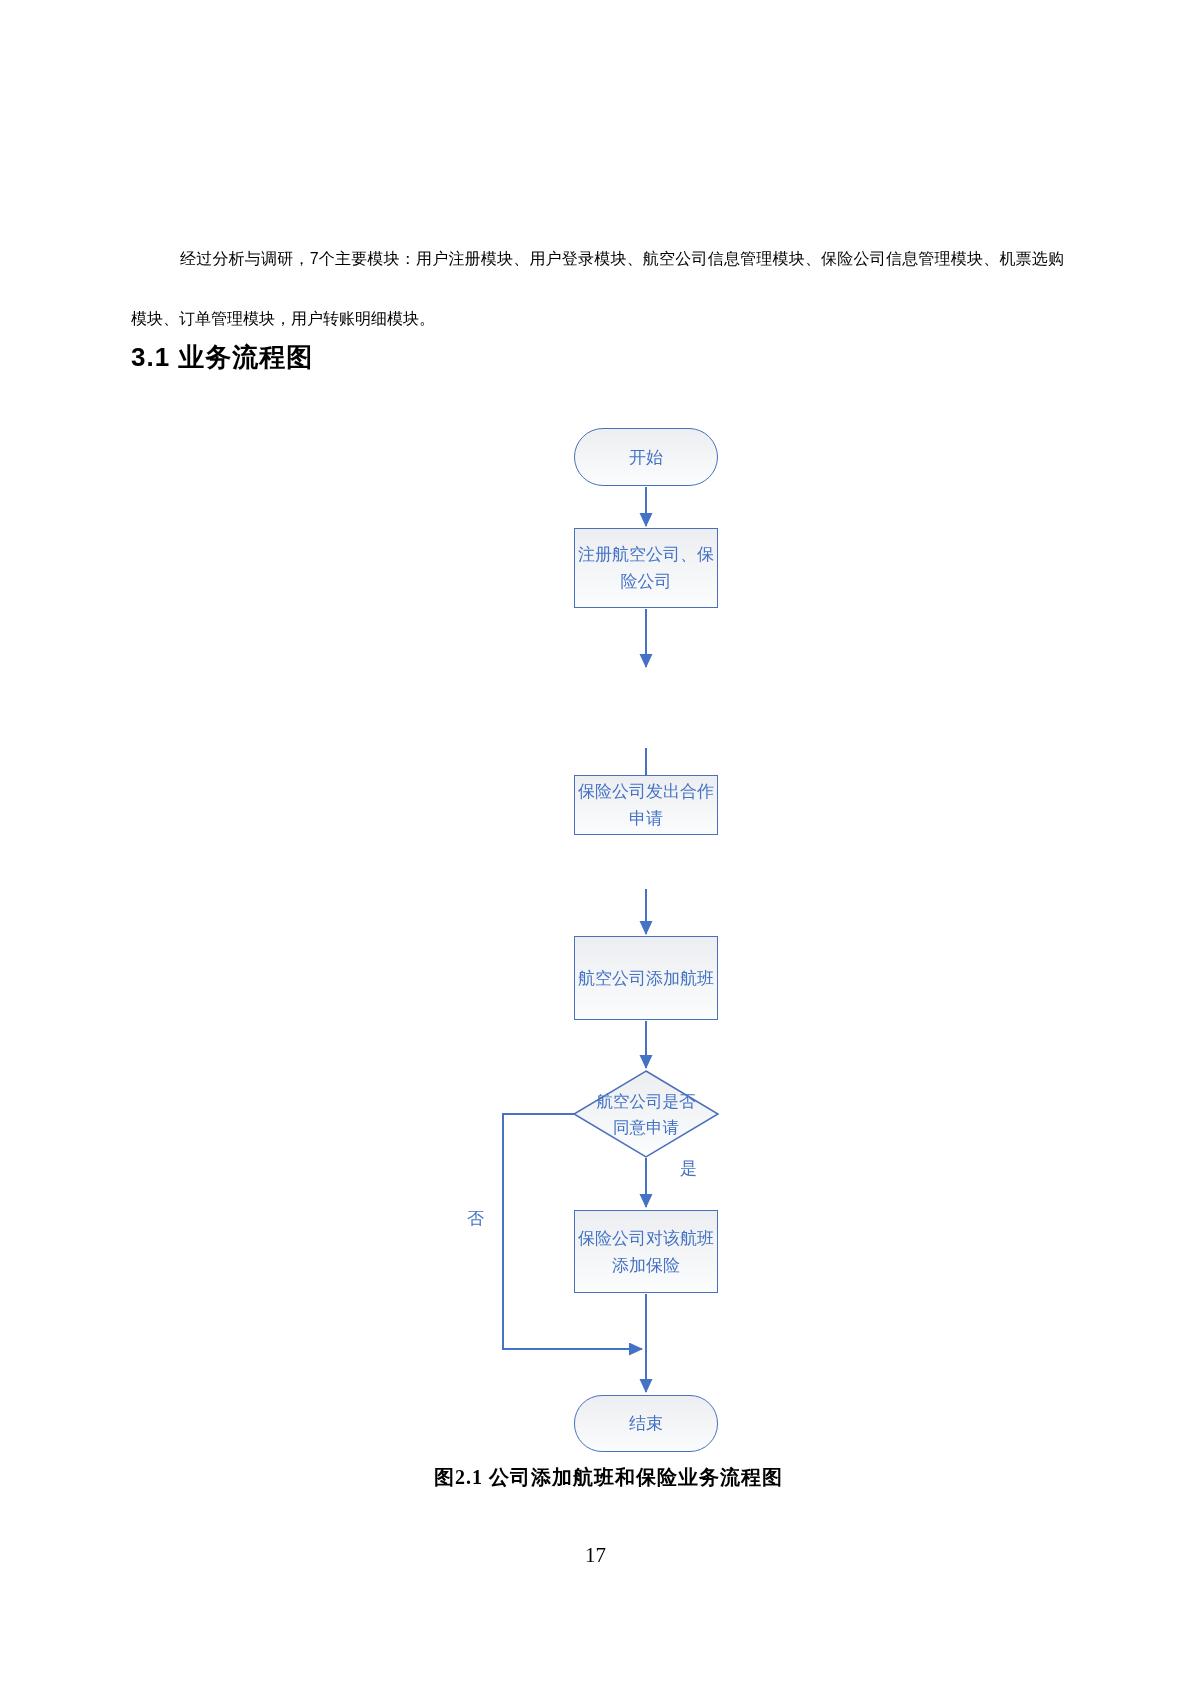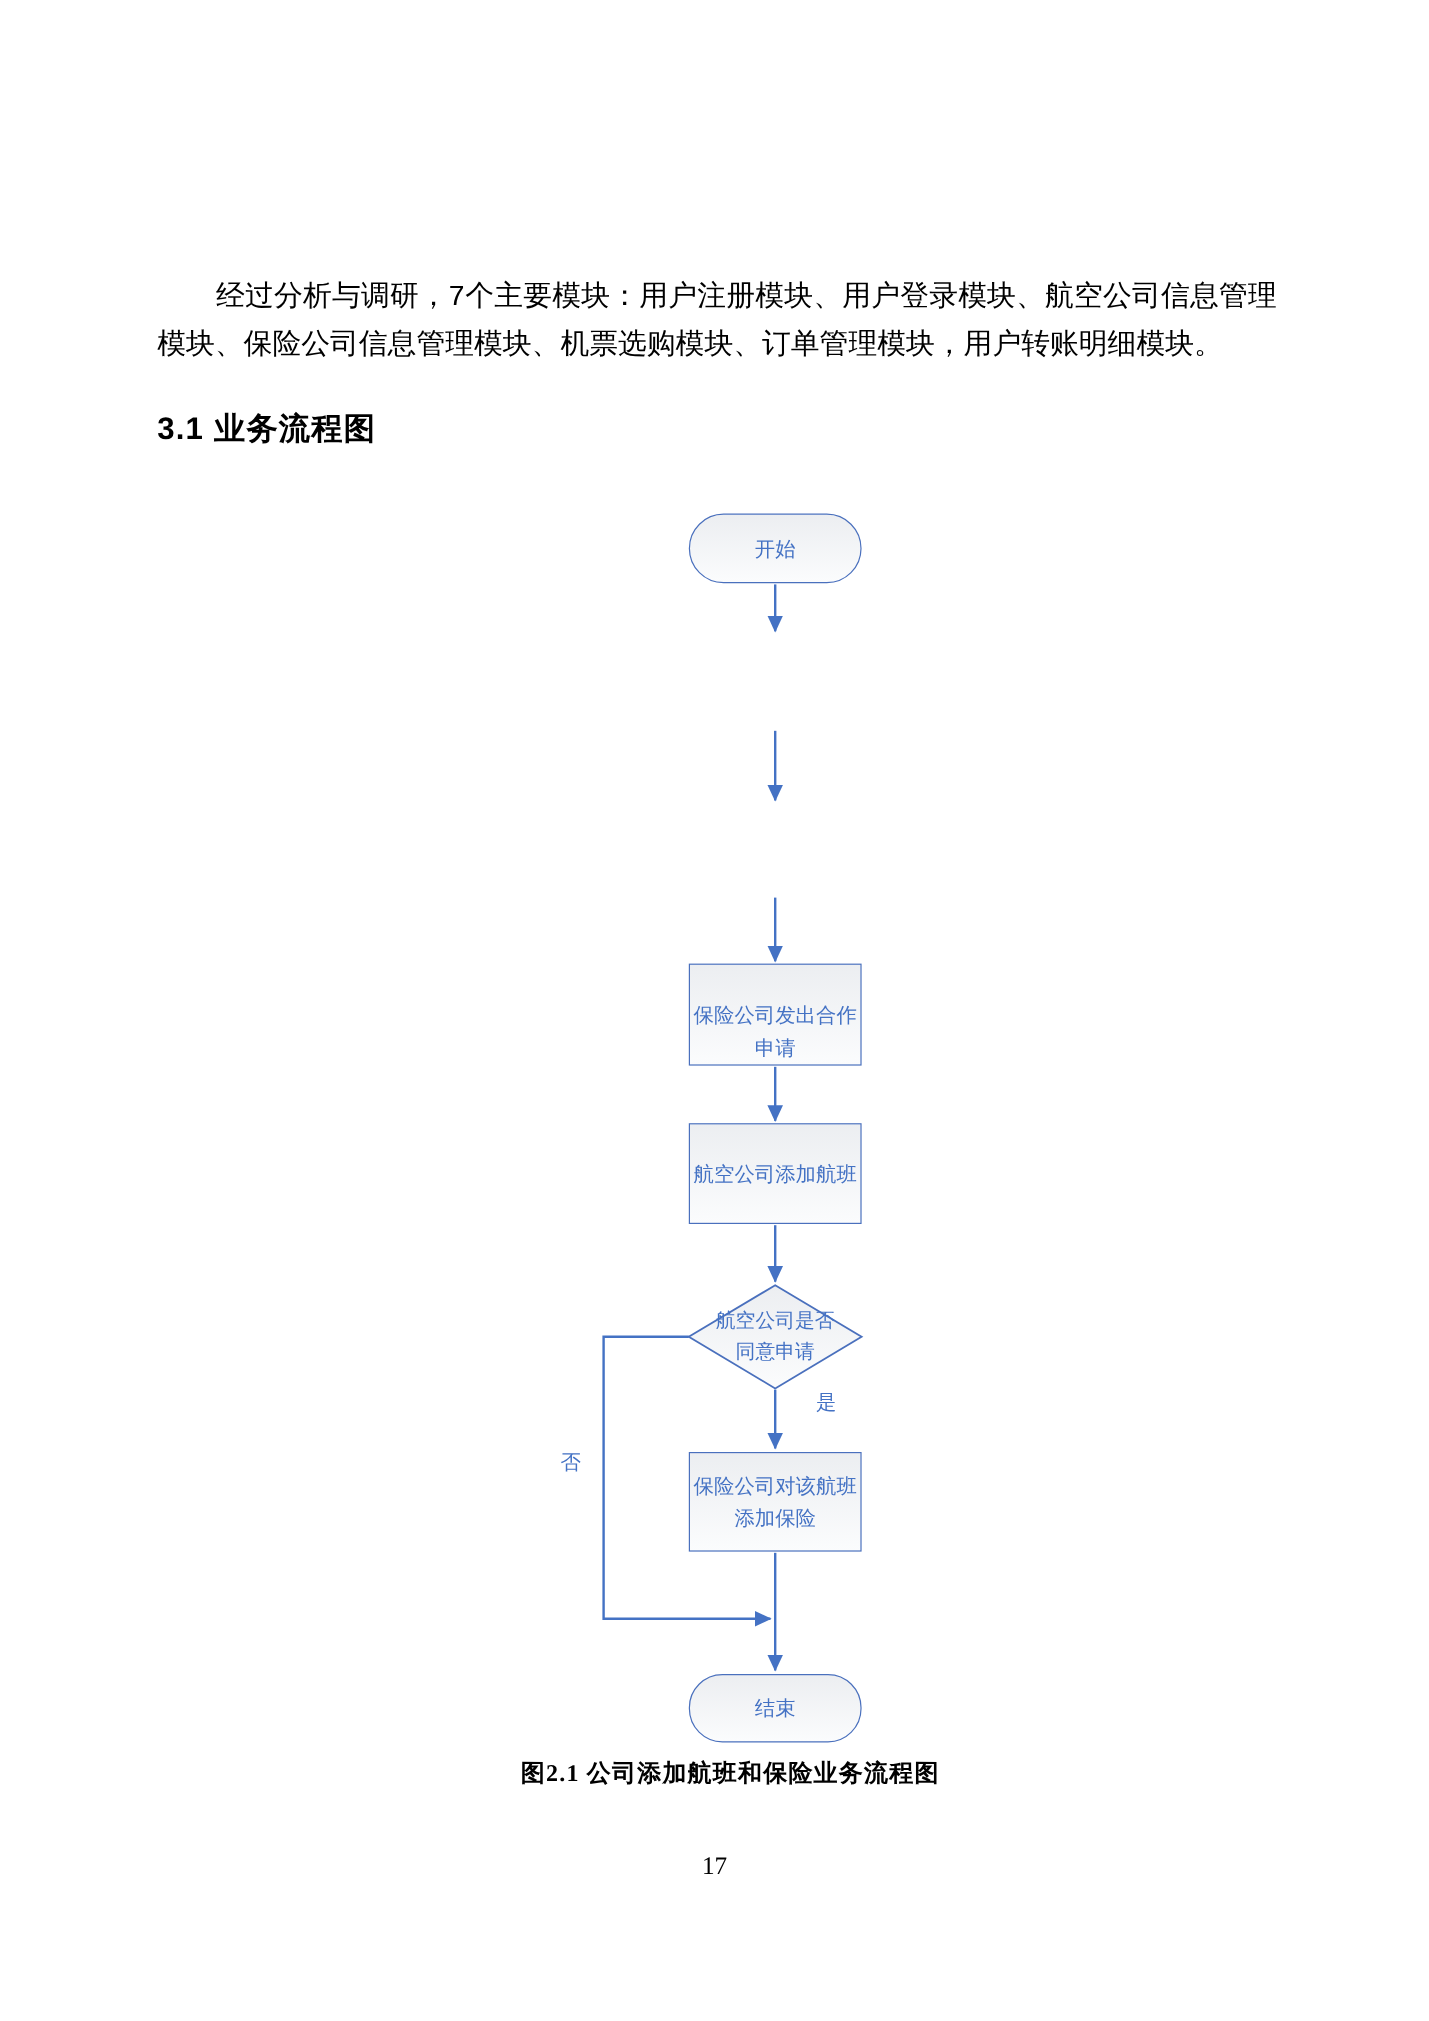--- a/index.html
+++ b/index.html
@@ -9,22 +9,22 @@
   }
   .page{position:absolute;left:0;top:0;width:1191px;height:1684px;background:#fff;}
 
   .doc-title{
     position:absolute;left:0;top:160px;width:1191px;height:46px;
     text-align:center;font-family:"Liberation Sans", sans-serif;
     font-size:32px;font-weight:600;letter-spacing:2px;line-height:46px;
   }
   .body-paragraph{
     position:absolute;left:131px;top:229px;width:933px;
-    font-size:24px;line-height:40px;text-align:justify;text-indent:49px;
-    font-family:Liberation Mono, monospace;
+    font-size:16px;line-height:60px;text-align:justify;text-indent:49px;
+    font-family:Liberation Sans, sans-serif;
   }
   .section-heading{
     position:absolute;left:131px;top:340px;
     font-family:"Liberation Sans", sans-serif;
     font-size:26px;font-weight:bold;letter-spacing:1px;
   }
   .figure-caption{
     position:absolute;left:26px;top:1464px;width:1165px;
     text-align:center;font-size:20px;font-weight:bold;
     font-family:"Liberation Serif", serif;letter-spacing:1px;
@@ -42,21 +42,21 @@
     border:1.5px solid var(--fc-stroke,#4a70bd);
     background:linear-gradient(180deg,var(--fc-fill-top,#eceef1) 0%,var(--fc-fill-bottom,#fbfcfd) 100%);
     color:var(--fc-text,#4472c4);
     font-family:"Liberation Sans", sans-serif;
     font-size:17px;line-height:27px;padding:0;
   }
   .fc-terminator{border-radius:29px;align-items:center;}
   .fc-node-start        {left:574px;top:428px;width:144px;height:58px;}
   .fc-node-register     {left:574px;top:528px;width:144px;height:80px;}
   .fc-node-login        {left:574px;top:669px;width:144px;height:78px;}
-  .fc-node-apply        {left:574px;top:803px;width:144px;height:85px;align-items:flex-end;}
+  .fc-node-apply        {left:574px;top:775px;width:144px;height:60px;}
   .fc-node-addflight    {left:574px;top:936px;width:144px;height:84px;}
   .fc-node-decision-label{
     left:591px;top:1073px;width:110px;height:82px;
     border:none;background:none;font-size:16.5px;line-height:26px;
   }
   .fc-node-addinsurance {left:574px;top:1210px;width:144px;height:83px;text-align:center;}
   .fc-node-end          {left:574px;top:1395px;width:144px;height:57px;border-radius:28px;}
 
   .fc-branch-label{
     position:absolute;z-index:3;color:var(--fc-text,#4472c4);
@@ -97,20 +97,23 @@
       <polyline points="574,1114 503,1114 503,1349 642,1349" marker-end="url(#arrowhead)"></polyline>
     </g>
 
     <polygon points="646,1071 718,1114 646,1157 574,1114" fill="url(#shapefill)" stroke="#4a70bd" stroke-width="1.5"></polygon>
   </svg>
 
   <div class="fc-node fc-terminator fc-node-start">
     <span>开始</span>
   </div>
 
+  <div class="fc-node fc-node-register">
+    <span>注册航空公司、保险公司</span>
+  </div>
 
 
   <div class="fc-node fc-node-apply">
     <span>保险公司发出合作申请</span>
   </div>
 
   <div class="fc-node fc-node-addflight">
     <span>航空公司添加航班</span>
   </div>
 

